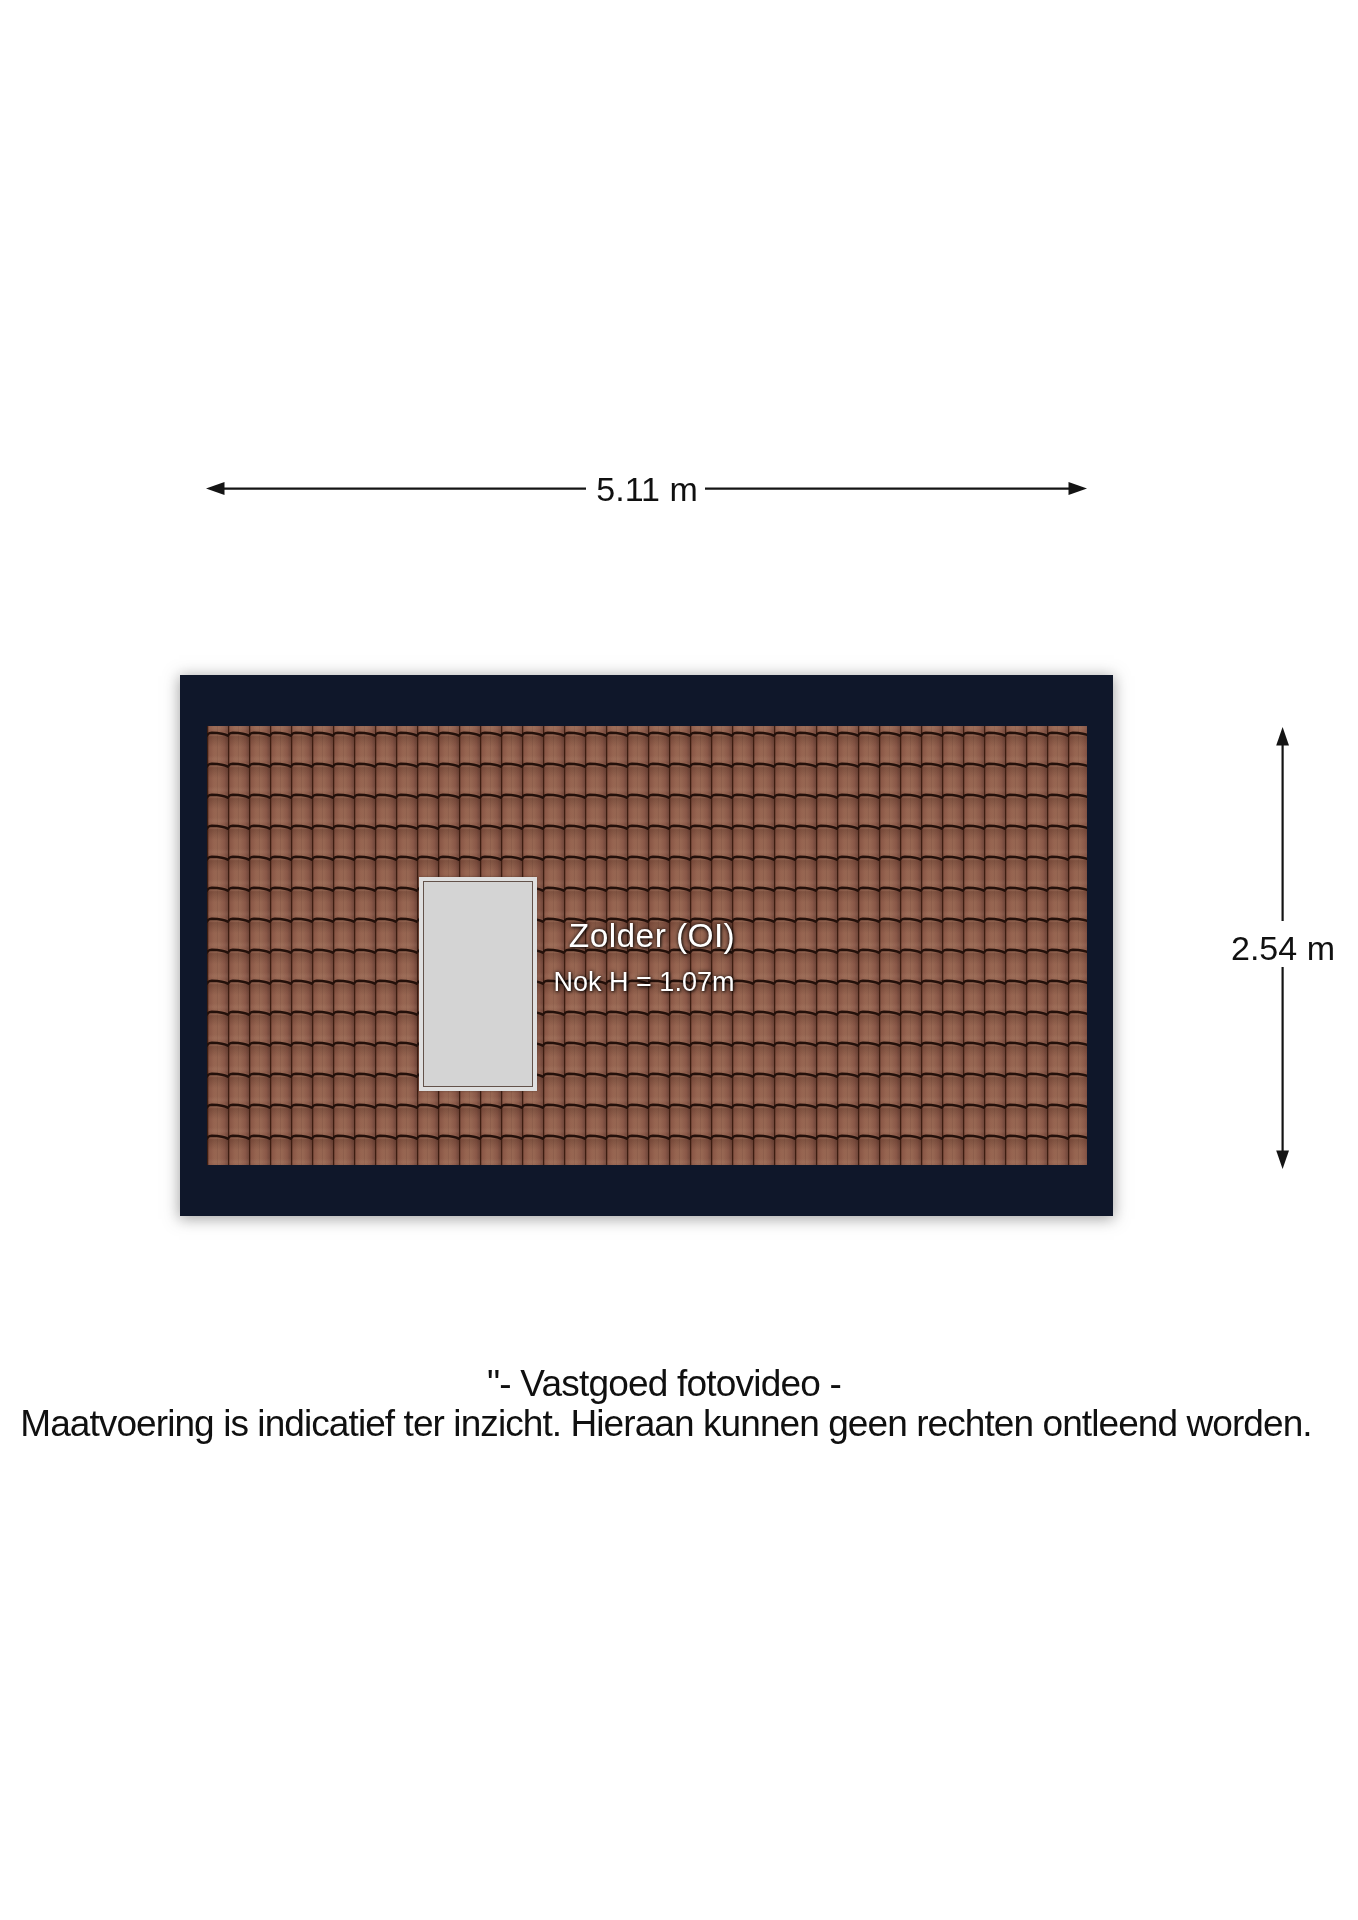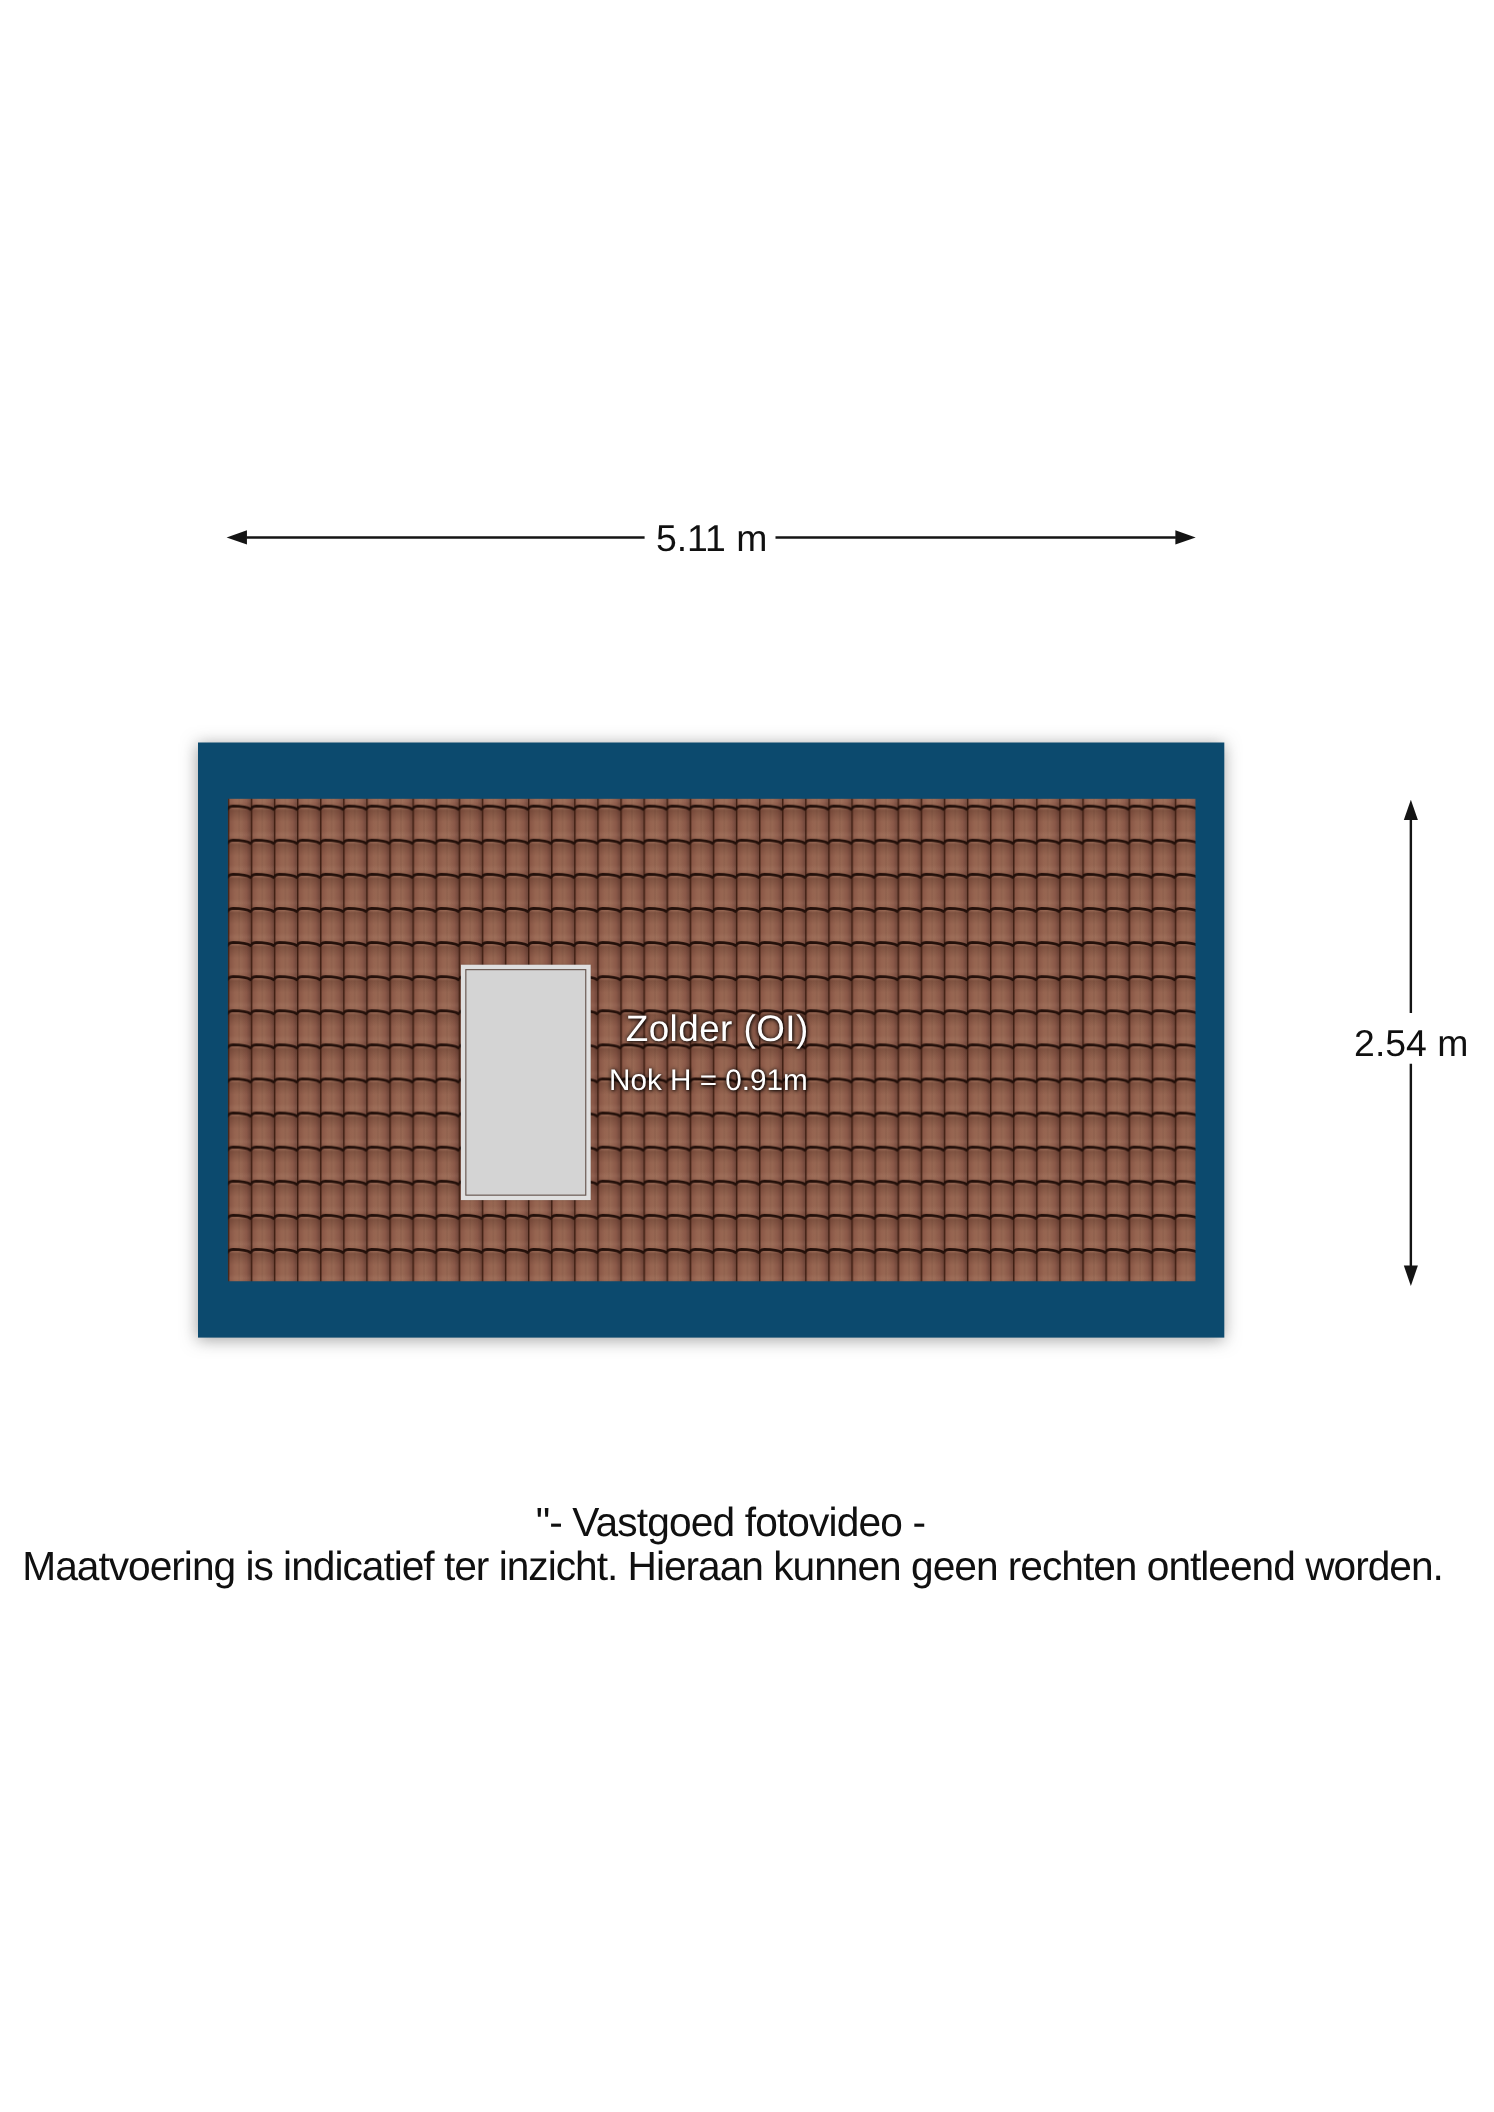--- a/index.html
+++ b/index.html
@@ -1,19 +1,19 @@
 <!DOCTYPE html>
 <html><head>
 <meta charset="utf-8">
 <style>
   html,body{margin:0;padding:0;background:#ffffff;}
   body{width:1358px;height:1920px;position:relative;overflow:hidden;
        font-family:"Liberation Sans",sans-serif;}
   .roof{position:absolute;left:180px;top:675px;width:933px;height:541px;
-        background:#0c4a6e;box-shadow:0 2px 14px 1px rgba(90,90,90,.55);
+        background:#0f172a;box-shadow:0 2px 14px 1px rgba(90,90,90,.55);
         filter:blur(.65px);}
   .tiles{position:absolute;left:27px;top:51px;width:880px;height:439px;}
   .sky{position:absolute;left:212px;top:151px;width:118px;height:214px;
        background:#dfdfdf;box-shadow:0 0 2px rgba(60,40,30,.6);}
   .pane{position:absolute;left:4px;top:4px;right:4px;bottom:4px;
         border:1.5px solid #63524a;background:#d4d4d4;}
   .zl{position:absolute;left:445px;top:210px;transform:translate(-50%,-50%);
       color:#fff;font-size:33.5px;letter-spacing:.4px;white-space:nowrap;
       text-shadow:0 0 4px rgba(0,0,0,.85),1px 1px 3px rgba(0,0,0,.7);}
   .nk{position:absolute;left:437px;top:256px;transform:translate(-50%,-50%);
@@ -52,21 +52,21 @@
             <line x1="0.5" y1="0" x2="0.5" y2="31" stroke="#3d1d11" stroke-width="1.5"></line>
             <path d="M -0.4 7.9 C 0.8 5.7 2.6 4.8 4.8 4.8 C 8.5 4.9 12.0 5.2 15.0 5.7 C 17.5 6.1 19.6 6.9 21.4 7.9" fill="none" stroke="#23100a" stroke-width="2.5" stroke-linecap="round"></path>
           </pattern>
         </defs>
         <rect x="0" y="0" width="880" height="439" fill="url(#tiles)"></rect>
       </svg>
       <div class="sky">
         <div class="pane"></div>
       </div>
       <div class="zl">Zolder (OI)</div>
-      <div class="nk">Nok H = 0.91m</div>
+      <div class="nk">Nok H = 1.07m</div>
     </div>
   </div>
 
   <svg class="ovl" width="1358" height="1920" viewBox="0 0 1358 1920">
     <g>
       <line class="dim" x1="224" y1="488.6" x2="586" y2="488.6"></line>
       <line class="dim" x1="705" y1="488.6" x2="1069" y2="488.6"></line>
       <polygon points="206,488.6 224.5,482.1 224.5,495.1" fill="#141414"></polygon>
       <polygon points="1087,488.6 1068.5,482.1 1068.5,495.1" fill="#141414"></polygon>
       <text x="647" y="501" font-size="34px" text-anchor="middle">5.11 m</text>

